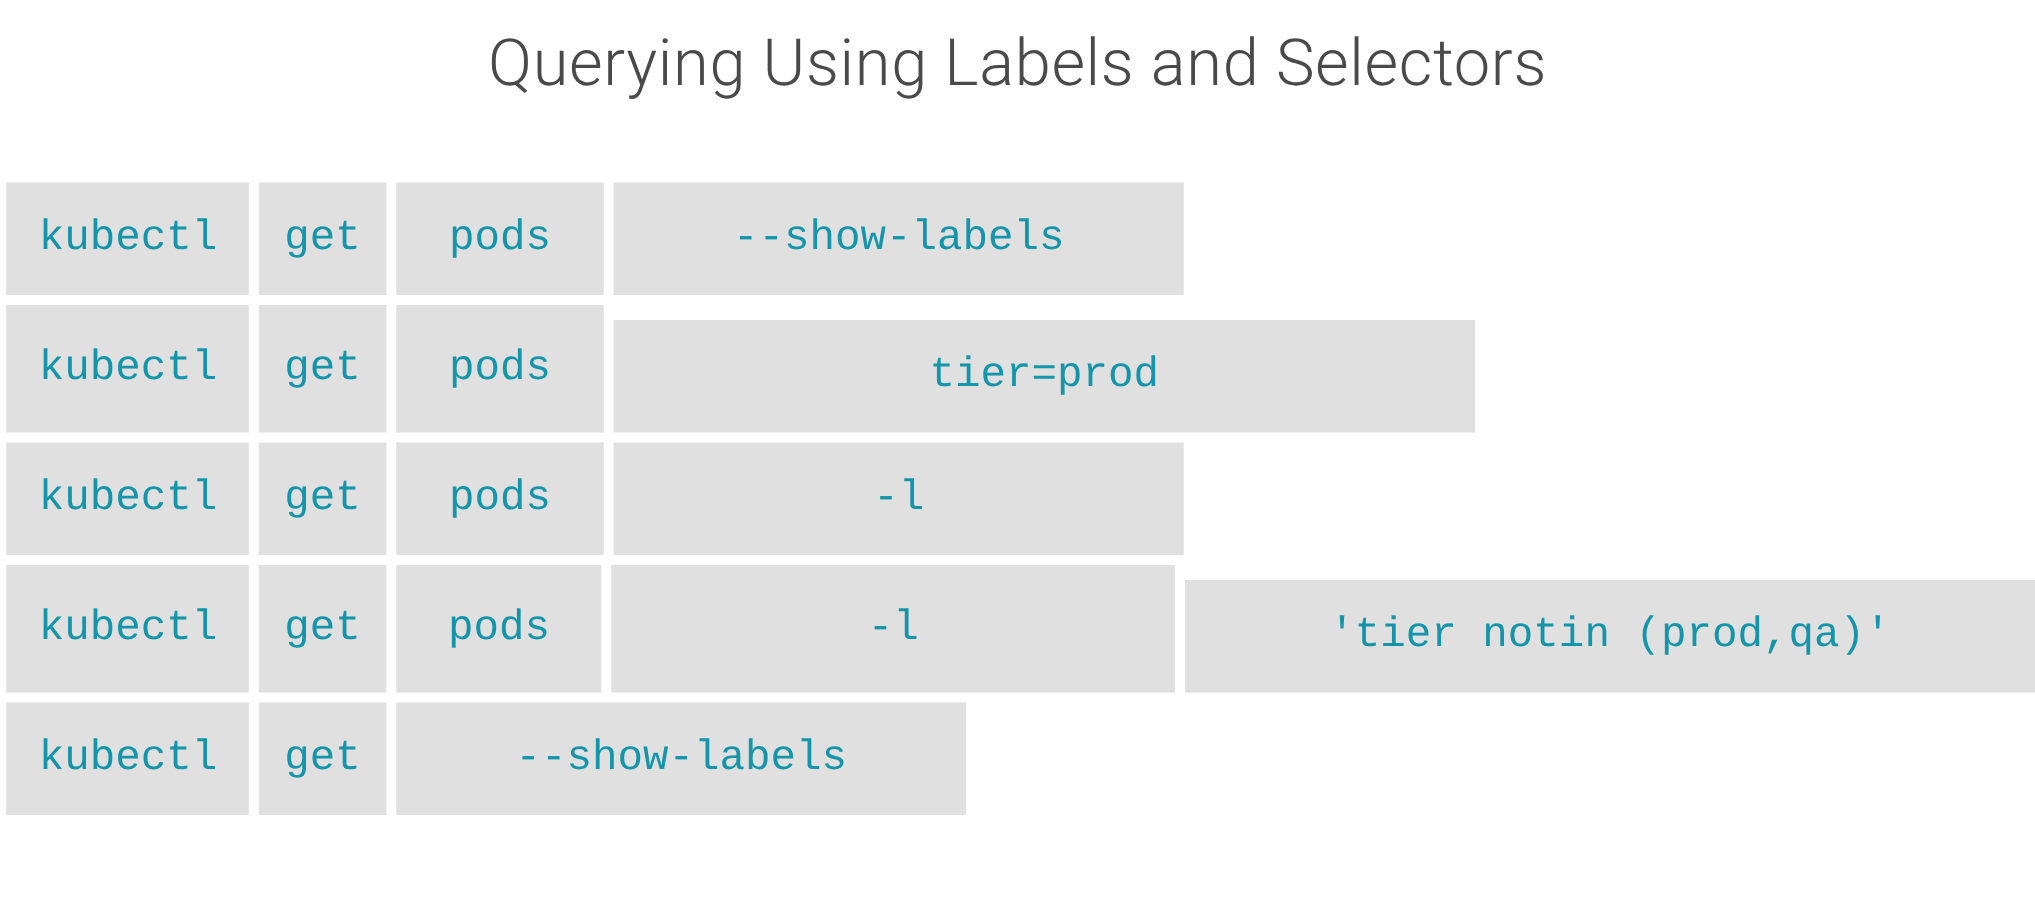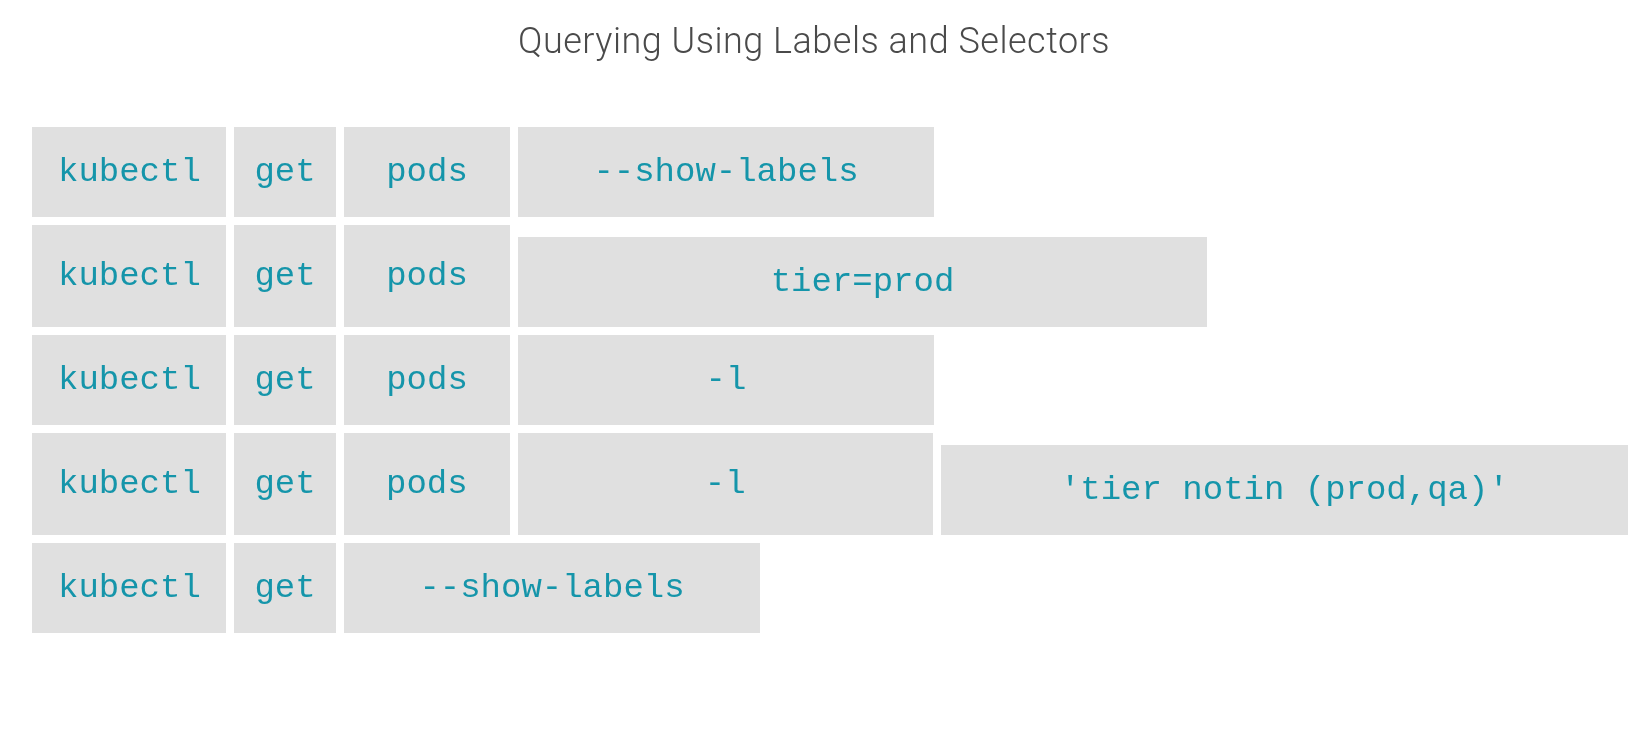--- a/index.html
+++ b/index.html
@@ -9,28 +9,28 @@
     }
     body {
       background: #ffffff;
       font-family: -apple-system, BlinkMacSystemFont, "Segoe UI", Roboto, sans-serif;
       width: 1628px;
       height: 739px;
       padding-top: 20px;
     }
     .title {
       text-align: center;
-      font-size: 36px;
+      font-size: 52px;
       font-weight: 300;
       color: #4a4a4a;
       letter-spacing: 0.5px;
       margin-bottom: 65px;
     }
     .table-container {
-      padding-left: 32px;
+      padding-left: 5px;
     }
     .command-row {
       display: flex;
       gap: 8px;
       margin-bottom: 8px;
     }
     .cell {
       background: #e0e0e0;
       color: #1595aa;
       font-family: "Consolas", "Monaco", "Courier New", monospace;
@@ -46,21 +46,21 @@
       justify-content: flex-start;
     }
     .cell-get {
       width: 102px;
       font-family: Liberation Mono, monospace;
     }
     .cell-resource {
       width: 166px;
     }
     .cell-flag {
-      width: 416px;
+      width: 456px;
     }
     .cell-arg {
       width: 689px;
       margin-top: 12px;
     }
   </style>
 </head>
 <body>
 
 <h1 class="title">Querying Using Labels and Selectors</h1>

